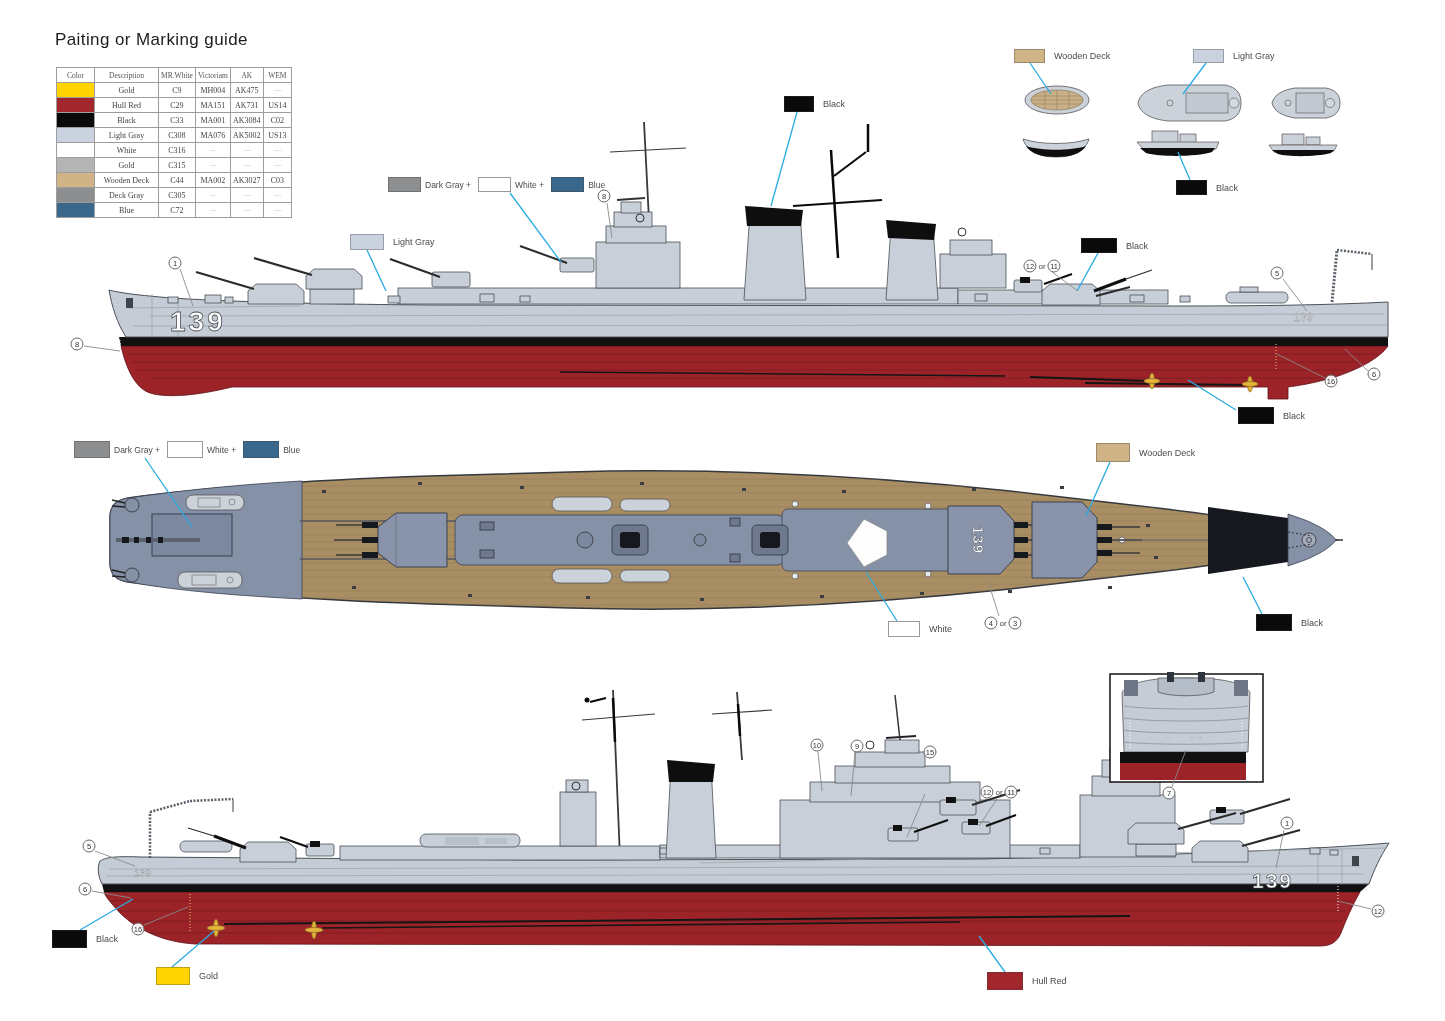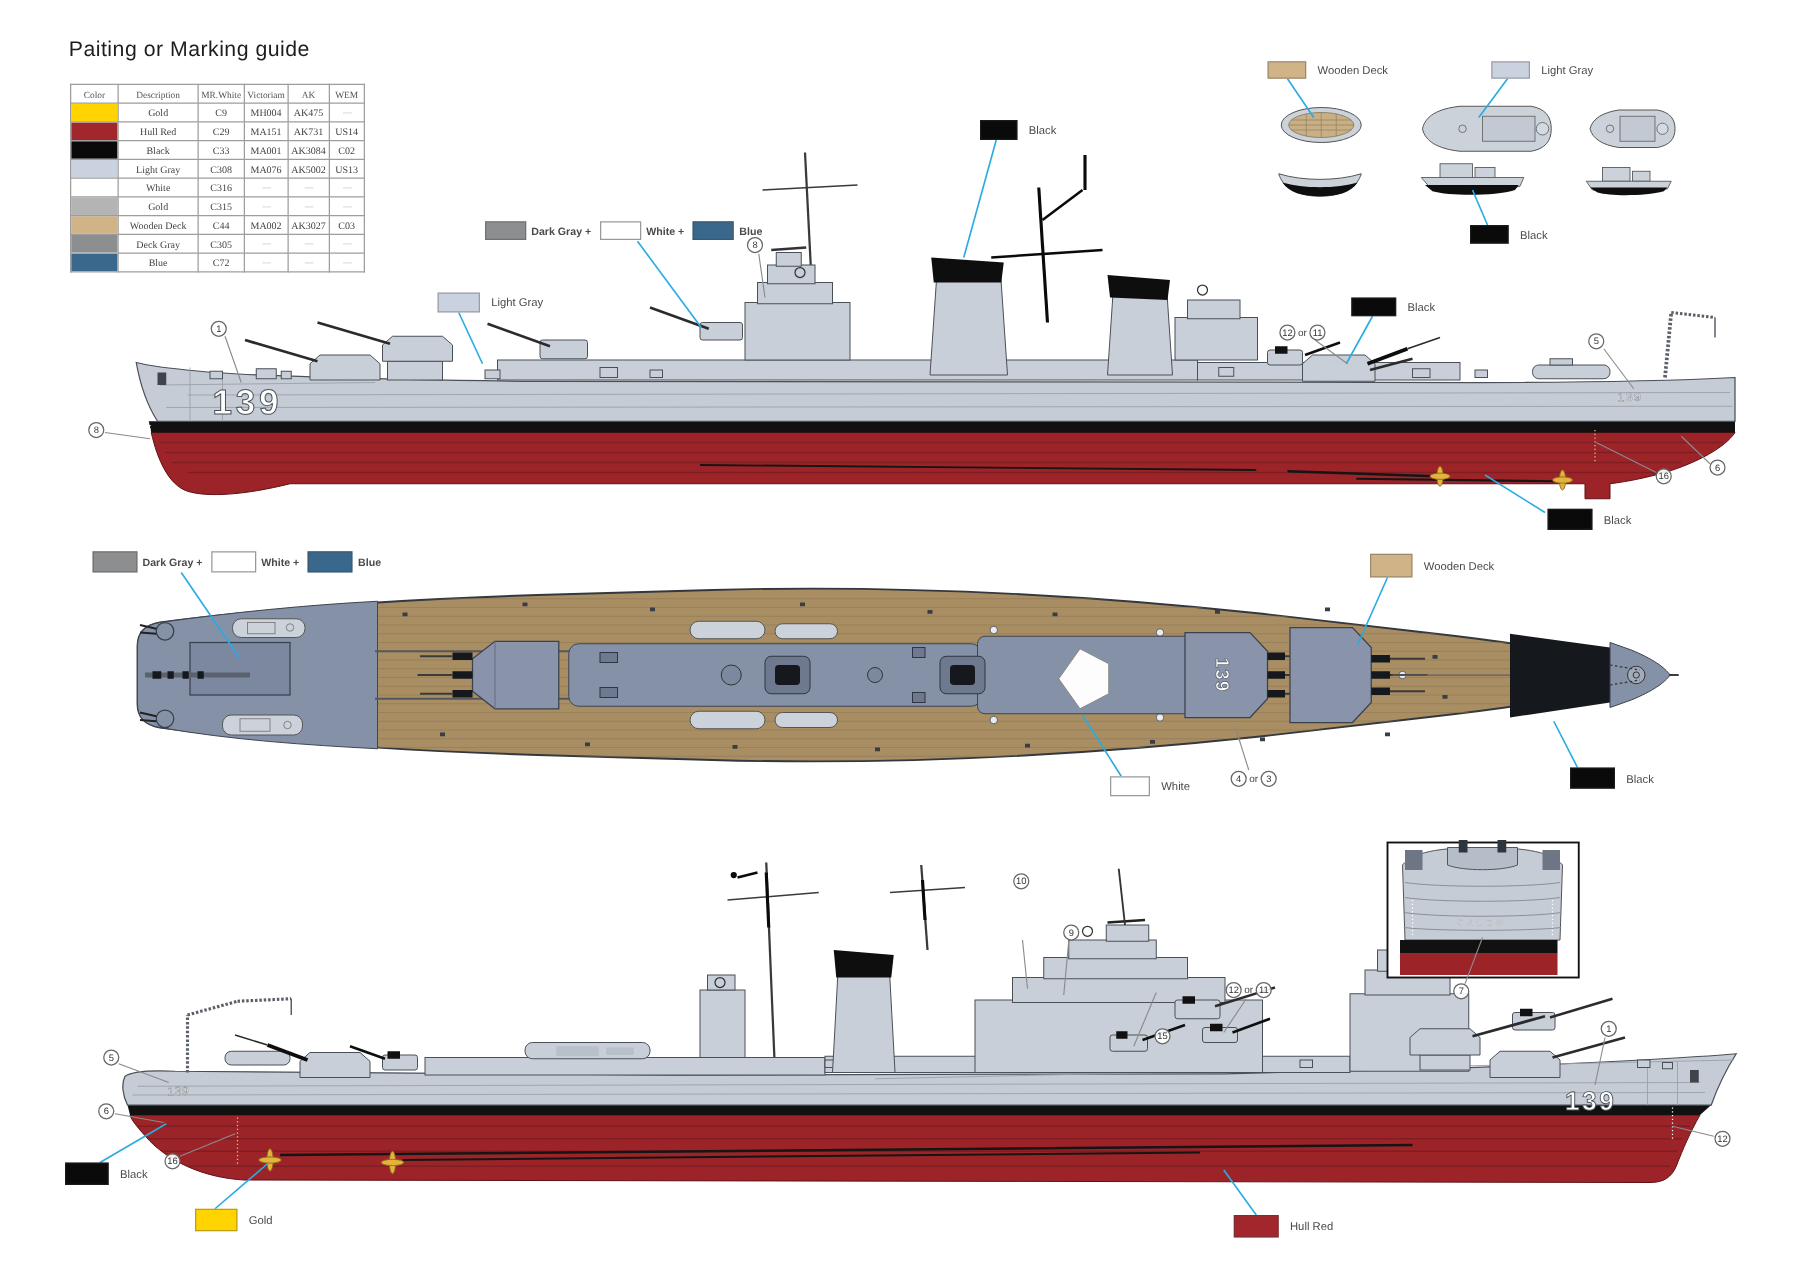--- a/index.html
+++ b/index.html
@@ -16,21 +16,21 @@
   .paint-table td.dash{color:#aaa;font-size:7px;letter-spacing:-1px;}
   .paint-table td.swatch-cell{padding:0;}
   .paint-table td.swatch-cell .fill{width:100%;height:14px;}
   
   .chip-label{position:absolute;display:flex;align-items:center;font-size:9px;color:#4a4a4a;white-space:nowrap;}
   .chip{flex:none;border:1px solid rgba(60,60,60,.35);box-sizing:border-box;}
   .chip.white{border-color:#999;}
   .chip-label span{margin-left:9px;}
   .mix-label{position:absolute;display:flex;align-items:center;font-size:8.5px;color:#4a4a4a;white-space:nowrap;}
   .mix-label .chip{margin-right:4px;}
-  .mix-label span{margin-right:7px;font-weight:bold;}
+  .mix-label span{margin-right:7px;}
   .callout{position:absolute;transform:translate(-50%,-50%);display:flex;align-items:center;gap:2px;
            font-size:8px;color:#333;white-space:nowrap;}
   .co-circle{width:13px;height:13px;border:1px solid #666;border-radius:50%;background:rgba(255,255,255,.92);
            display:flex;align-items:center;justify-content:center;font-size:7.5px;line-height:1;box-sizing:border-box;}
   .co-or{font-size:8px;color:#444;}
 </style>
 </head>
 <body>
 
 <div class="stage">
@@ -705,27 +705,27 @@
       </div>
       <div class="callout" style="left: 89px; top: 846px;">
         <span class="co-circle">5</span>
       </div>
       <div class="callout" style="left: 85px; top: 889px;">
         <span class="co-circle">6</span>
       </div>
       <div class="callout" style="left: 138px; top: 929px;">
         <span class="co-circle">16</span>
       </div>
-      <div class="callout" style="left: 817px; top: 705px; text-align: center;">
+      <div class="callout" style="left: 817px; top: 745px; text-align: center;">
         <span class="co-circle">10</span>
       </div>
       <div class="callout" style="left: 857px; top: 746px;">
         <span class="co-circle">9</span>
       </div>
-      <div class="callout" style="left: 930px; top: 829px;">
+      <div class="callout" style="left: 930px; top: 752px;">
         <span class="co-circle">15</span>
       </div>
       <div class="callout" style="left: 999px; top: 792px;">
         <span class="co-circle">12</span>
         <span class="co-or">or</span>
         <span class="co-circle">11</span>
       </div>
       <div class="callout" style="left: 1287px; top: 823px;">
         <span class="co-circle">1</span>
       </div>

